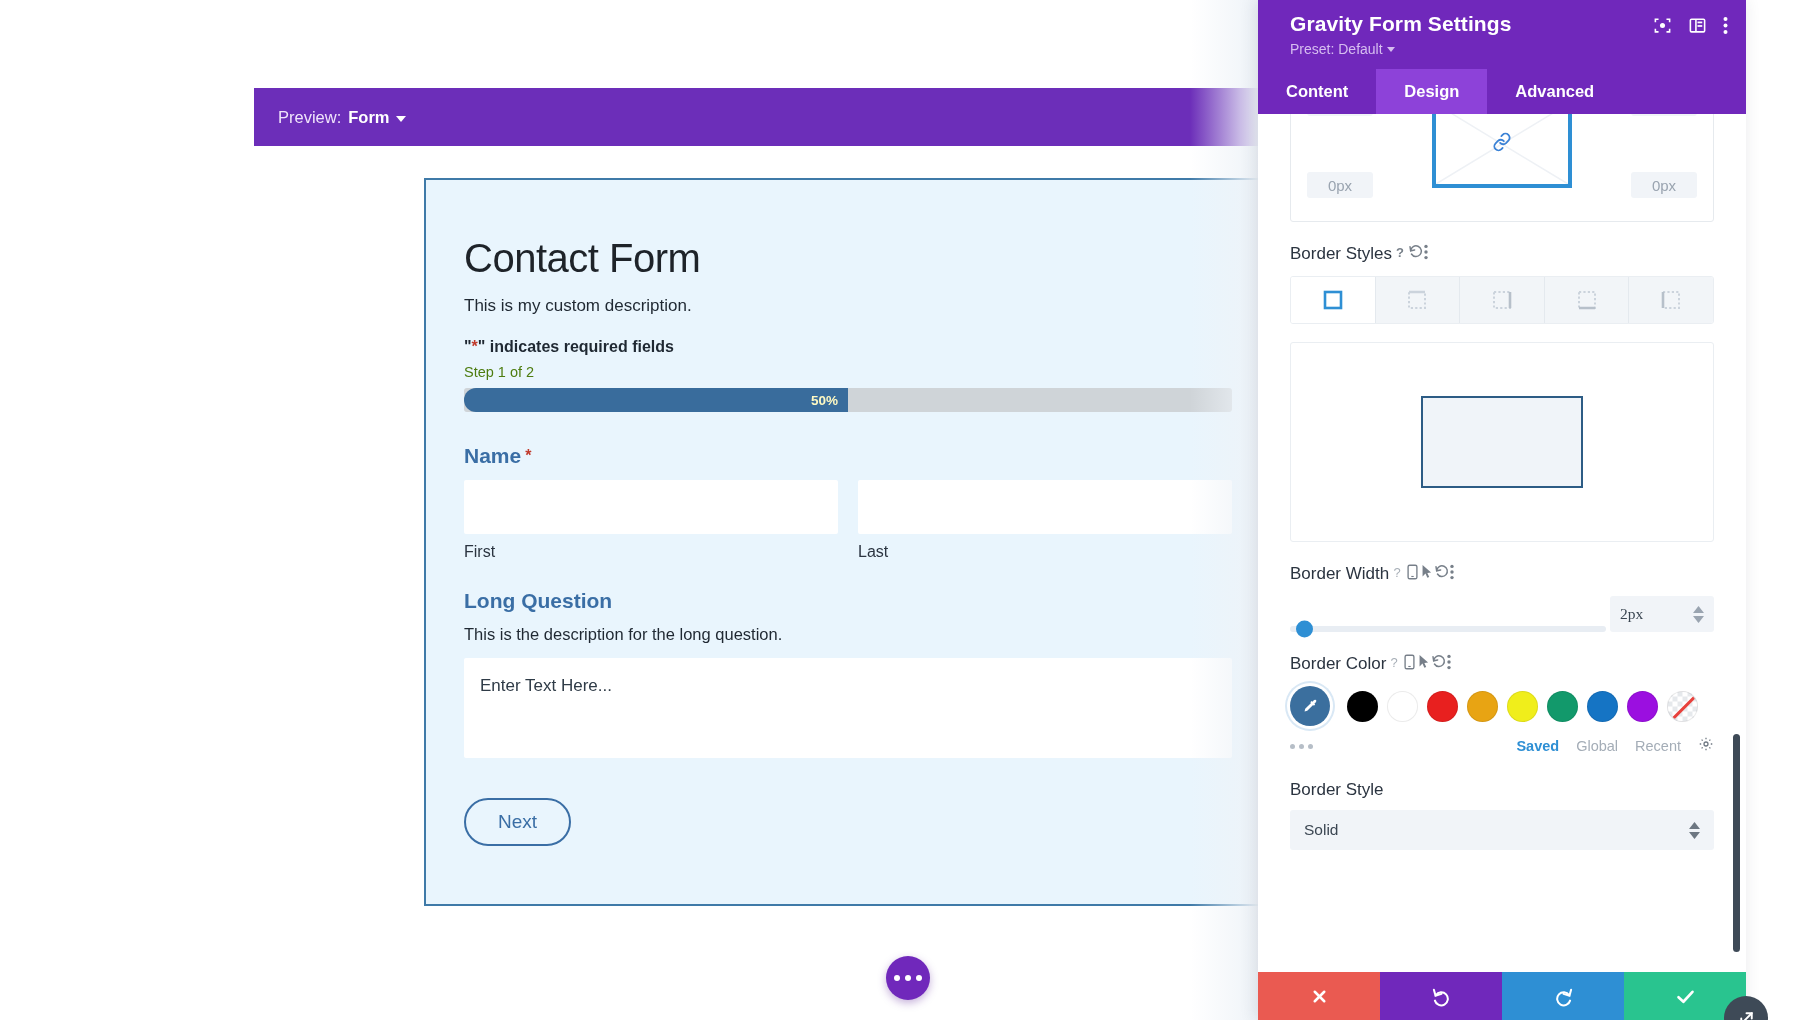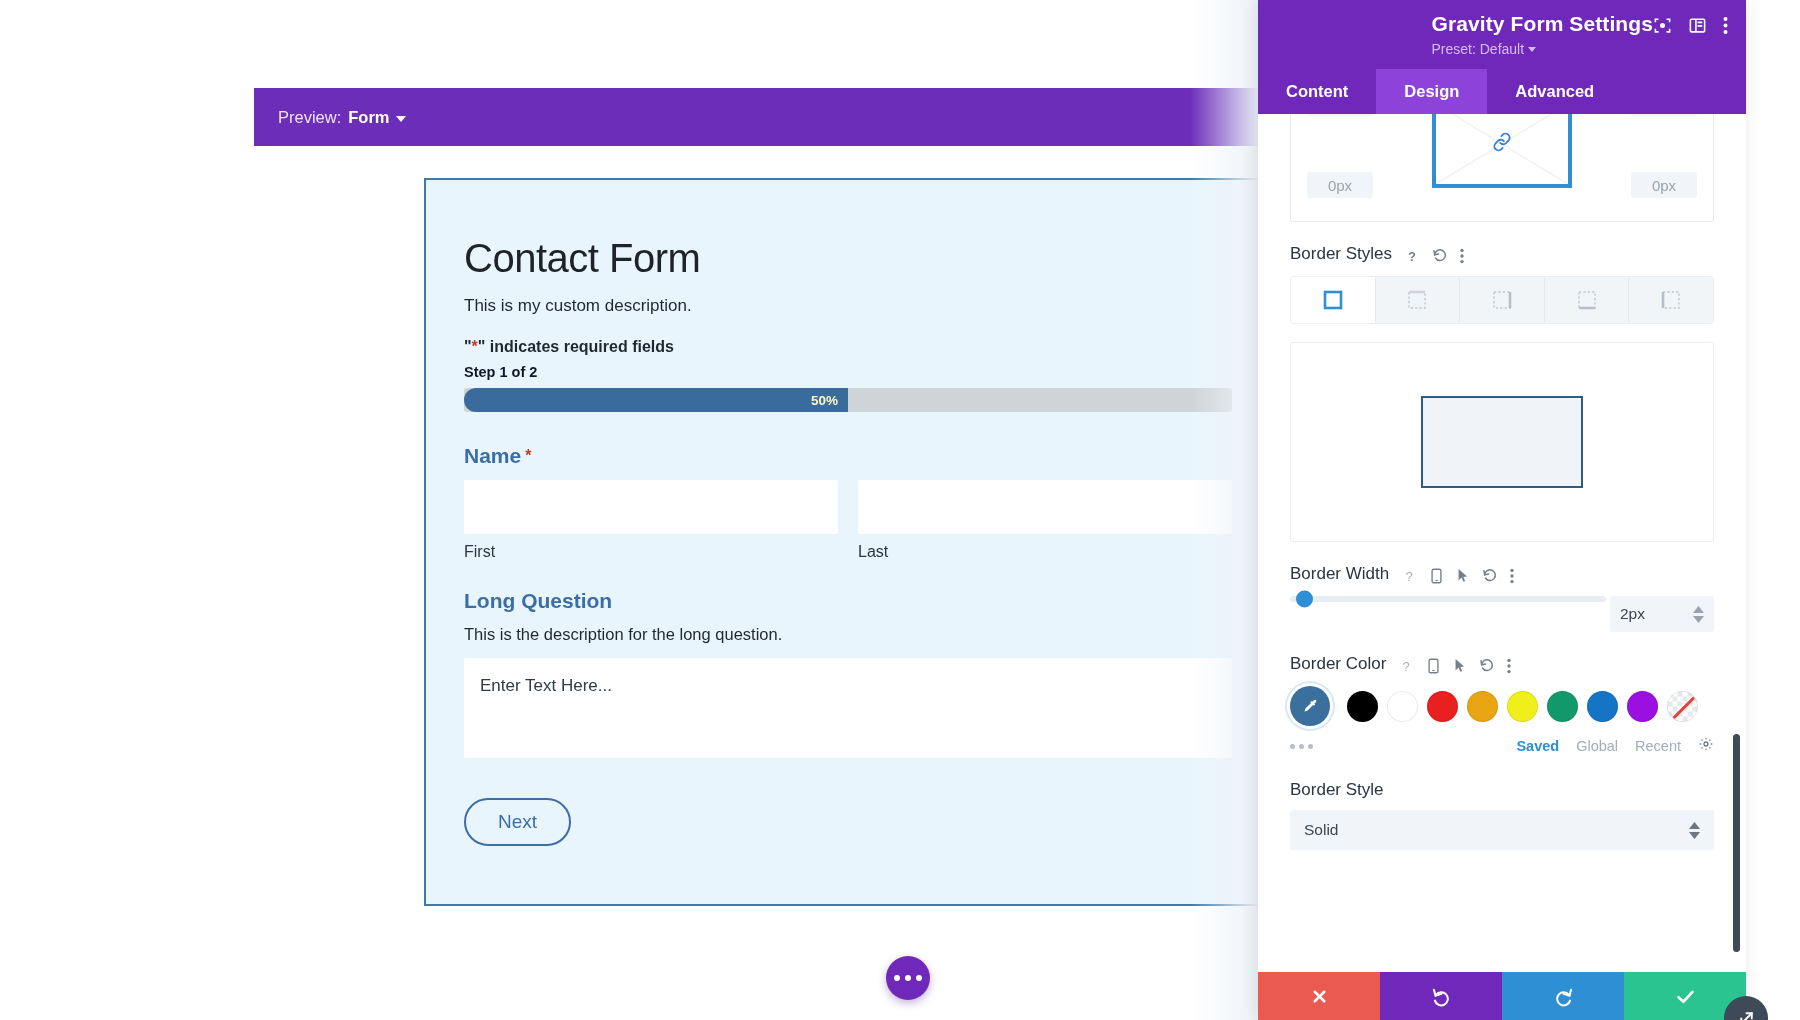--- a/index.html
+++ b/index.html
@@ -42,21 +42,21 @@
     background: #e9f5fd; border: 2px solid #3f7aa8;
   }
   #form-inner { padding: 56px 38px 0 38px; }
   .form-title {
     font-size: 40px; font-weight: 400; color: #1e2329; letter-spacing: -0.5px;
     line-height: 1.1; margin-bottom: 16px;
   }
   .form-desc { font-size: 17px; color: #1f2832; margin-bottom: 22px; }
   .required-note { font-size: 16px; font-weight: 700; color: #1f2832; margin-bottom: 8px; }
   .required-note .ast { color: #c0392b; font-weight: 700; }
-  .step-label { font-size: 14.5px; color: #0f172a; margin-bottom: 8px; font-weight: bold; }
+  .step-label { font-size: 14.5px; color: #4d7c0f; margin-bottom: 8px; }
 
   .progress-outer {
     width: 100%; height: 24px; background: #cfd4d8; border-radius: 3px;
     position: relative; overflow: hidden; margin-bottom: 32px;
   }
   .progress-fill {
     position: absolute; left: 0; top: 0; height: 100%; width: 50%;
     background: #396c9c; border-radius: 12px 0 0 12px;
     display: flex; align-items: center; justify-content: flex-end; padding-right: 10px;
   }
@@ -96,21 +96,21 @@
   }
   #fab .dot { width: 6px; height: 6px; border-radius: 50%; background: #ffffff; }
 
   
   #panel {
     position: absolute; left: 1258px; top: 0; width: 488px; height: 1020px;
     background: #ffffff; box-shadow: -2px 0 16px rgba(40,40,60,.12);
     display: flex; flex-direction: column;
   }
   #panel-header { background: #7028bb; padding: 12px 18px 12px 32px; }
-  .ph-top { display: flex; align-items: flex-start; justify-content: flex-end; }
+  .ph-top { display: flex; align-items: flex-start; justify-content: space-between; }
   .ph-title { color: #ffffff; font-size: 21px; font-weight: 700; letter-spacing: .1px; }
   .ph-preset { color: #d6bdf0; font-size: 14px; margin-top: 5px; }
   .ph-preset .caret {
     display: inline-block; margin-left: 4px; width: 0; height: 0;
     border-left: 4px solid transparent; border-right: 4px solid transparent;
     border-top: 5px solid #d6bdf0; position: relative; top: -2px;
   }
   .ph-icons { display: flex; align-items: center; gap: 16px; padding-top: 4px; }
   .ph-icon { cursor: pointer; display: flex; align-items: center; }
 
@@ -130,21 +130,21 @@
     position: absolute; right: 3px; top: 0; width: 7px; height: 100%;
     background: transparent;
   }
   #panel-thumb {
     position: absolute; right: 3px; top: 620px; width: 7px; height: 218px;
     background: #3e4a57; border-radius: 4px;
   }
 
   .sec { padding: 0 32px; }
   .sec-head {
-    display: flex; align-items: flex-end; gap: 12px; margin: 22px 0 12px 0;
+    display: flex; align-items: flex-start; margin: 22px 0 12px 0;
   }
   .sec-title { font-size: 17px; color: #2b3440; font-weight: 400; }
   .sec-ico { cursor: pointer; display: flex; align-items: center; opacity: .75; }
 
   
   .radius-box {
     border: 1px solid #e6eaee; border-radius: 3px; background: #ffffff;
     padding: 14px 16px 22px 16px; margin: 0 32px;
     display: flex; align-items: center; justify-content: space-between;
     height: 148px; overflow: hidden;
@@ -180,21 +180,21 @@
   .border-preview {
     margin: 18px 32px 0 32px; border: 1px solid #eaeef2; border-radius: 3px;
     height: 200px; display: flex; align-items: center; justify-content: center;
     background: #ffffff;
   }
   .border-preview-inner {
     width: 162px; height: 92px; background: #f0f4f9; border: 2px solid #2d5c85;
   }
 
   
-  .slider-row { display: flex; align-items: flex-start; gap: 4px; margin: 4px 32px 0 32px; }
+  .slider-row { display: flex; align-items: flex-end; gap: 4px; margin: 4px 32px 0 32px; font-family: Liberation Serif, serif; }
   .slider-track {
     flex: 1; height: 6px; background: #e8edf3; border-radius: 3px; position: relative;
     cursor: pointer;
   }
   .slider-knob {
     position: absolute; left: 2px; top: 50%; transform: translateY(-50%);
     width: 17px; height: 17px; border-radius: 50%; background: #2e8fd4;
   }
   .num-input {
     width: 104px; height: 36px; background: #f1f4f8; border: none; border-radius: 3px;

